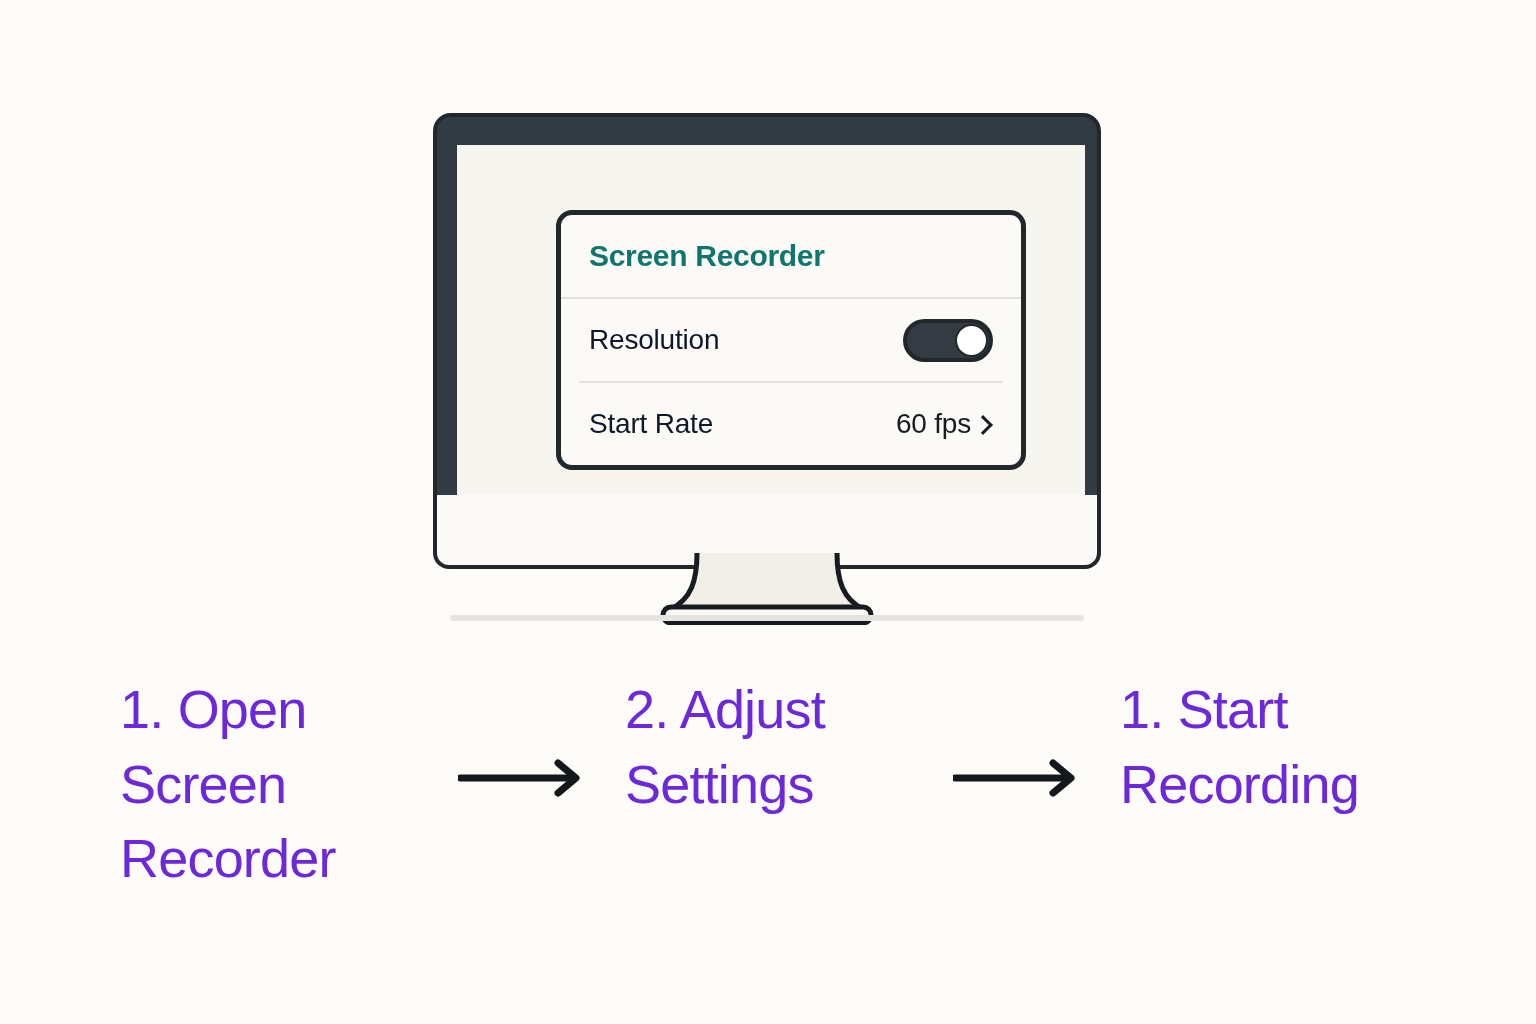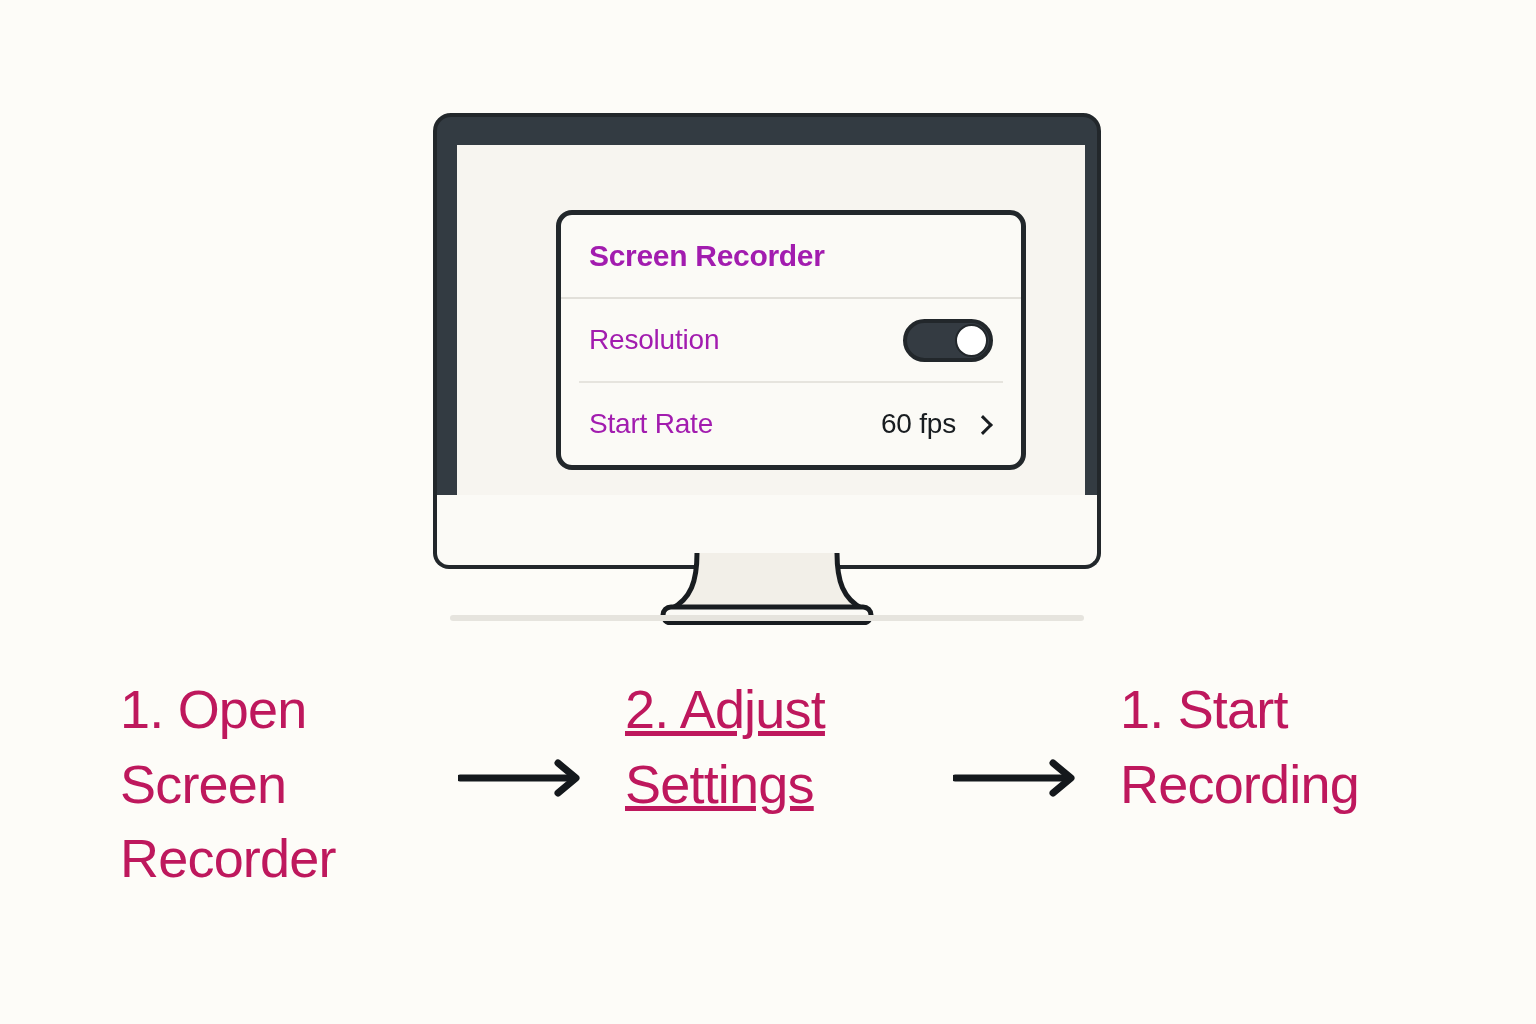--- a/index.html
+++ b/index.html
@@ -104,21 +104,21 @@
   .card-title-row {
     height: 82px;
     display: flex;
     align-items: center;
     padding: 0 28px;
     box-sizing: border-box;
   }
   .card-title {
     font-size: 30px;
     font-weight: bold;
-    color: #a21caf;
+    color: #0f766e;
     letter-spacing: -0.3px;
   }
 
   .card-divider {
     height: 2px;
     background: #e2e0da;
     margin: 0;
   }
   .card-divider.inset {
     margin: 0 18px;
@@ -128,27 +128,27 @@
   .card-row {
     height: 82px;
     display: flex;
     align-items: center;
     justify-content: space-between;
     padding: 0 28px;
     box-sizing: border-box;
   }
   .row-label {
     font-size: 28px;
-    color: #a21caf;
+    color: #0f172a;
     letter-spacing: -0.2px;
   }
   .row-value-wrap {
     display: flex;
     align-items: center;
-    gap: 17px;
+    gap: 2px;
   }
   .row-value {
     font-size: 28px;
     color: #181c20;
     letter-spacing: -0.2px;
   }
   .chevron-right {
     display: inline-block;
     width: 20px;
     height: 28px;
@@ -196,26 +196,26 @@
     width: 1330px;
     height: 230px;
     display: flex;
     align-items: flex-start;
     justify-content: space-between;
   }
   .step {
     width: 290px;
     font-size: 54px;
     line-height: 1.38;
-    color: #be185d;
+    color: #6d28d9;
     letter-spacing: -0.8px;
     font-weight: 400;
   }
   .step-1 { width: 300px; }
-  .step-2 { width: 290px; text-decoration: underline; }
+  .step-2 { width: 290px; }
   .step-3 { width: 330px; }
 
   .arrow {
     width: 130px;
     height: 40px;
     margin-top: 86px;
     flex: 0 0 auto;
   }
   .arrow svg { display: block; }
 </style>

